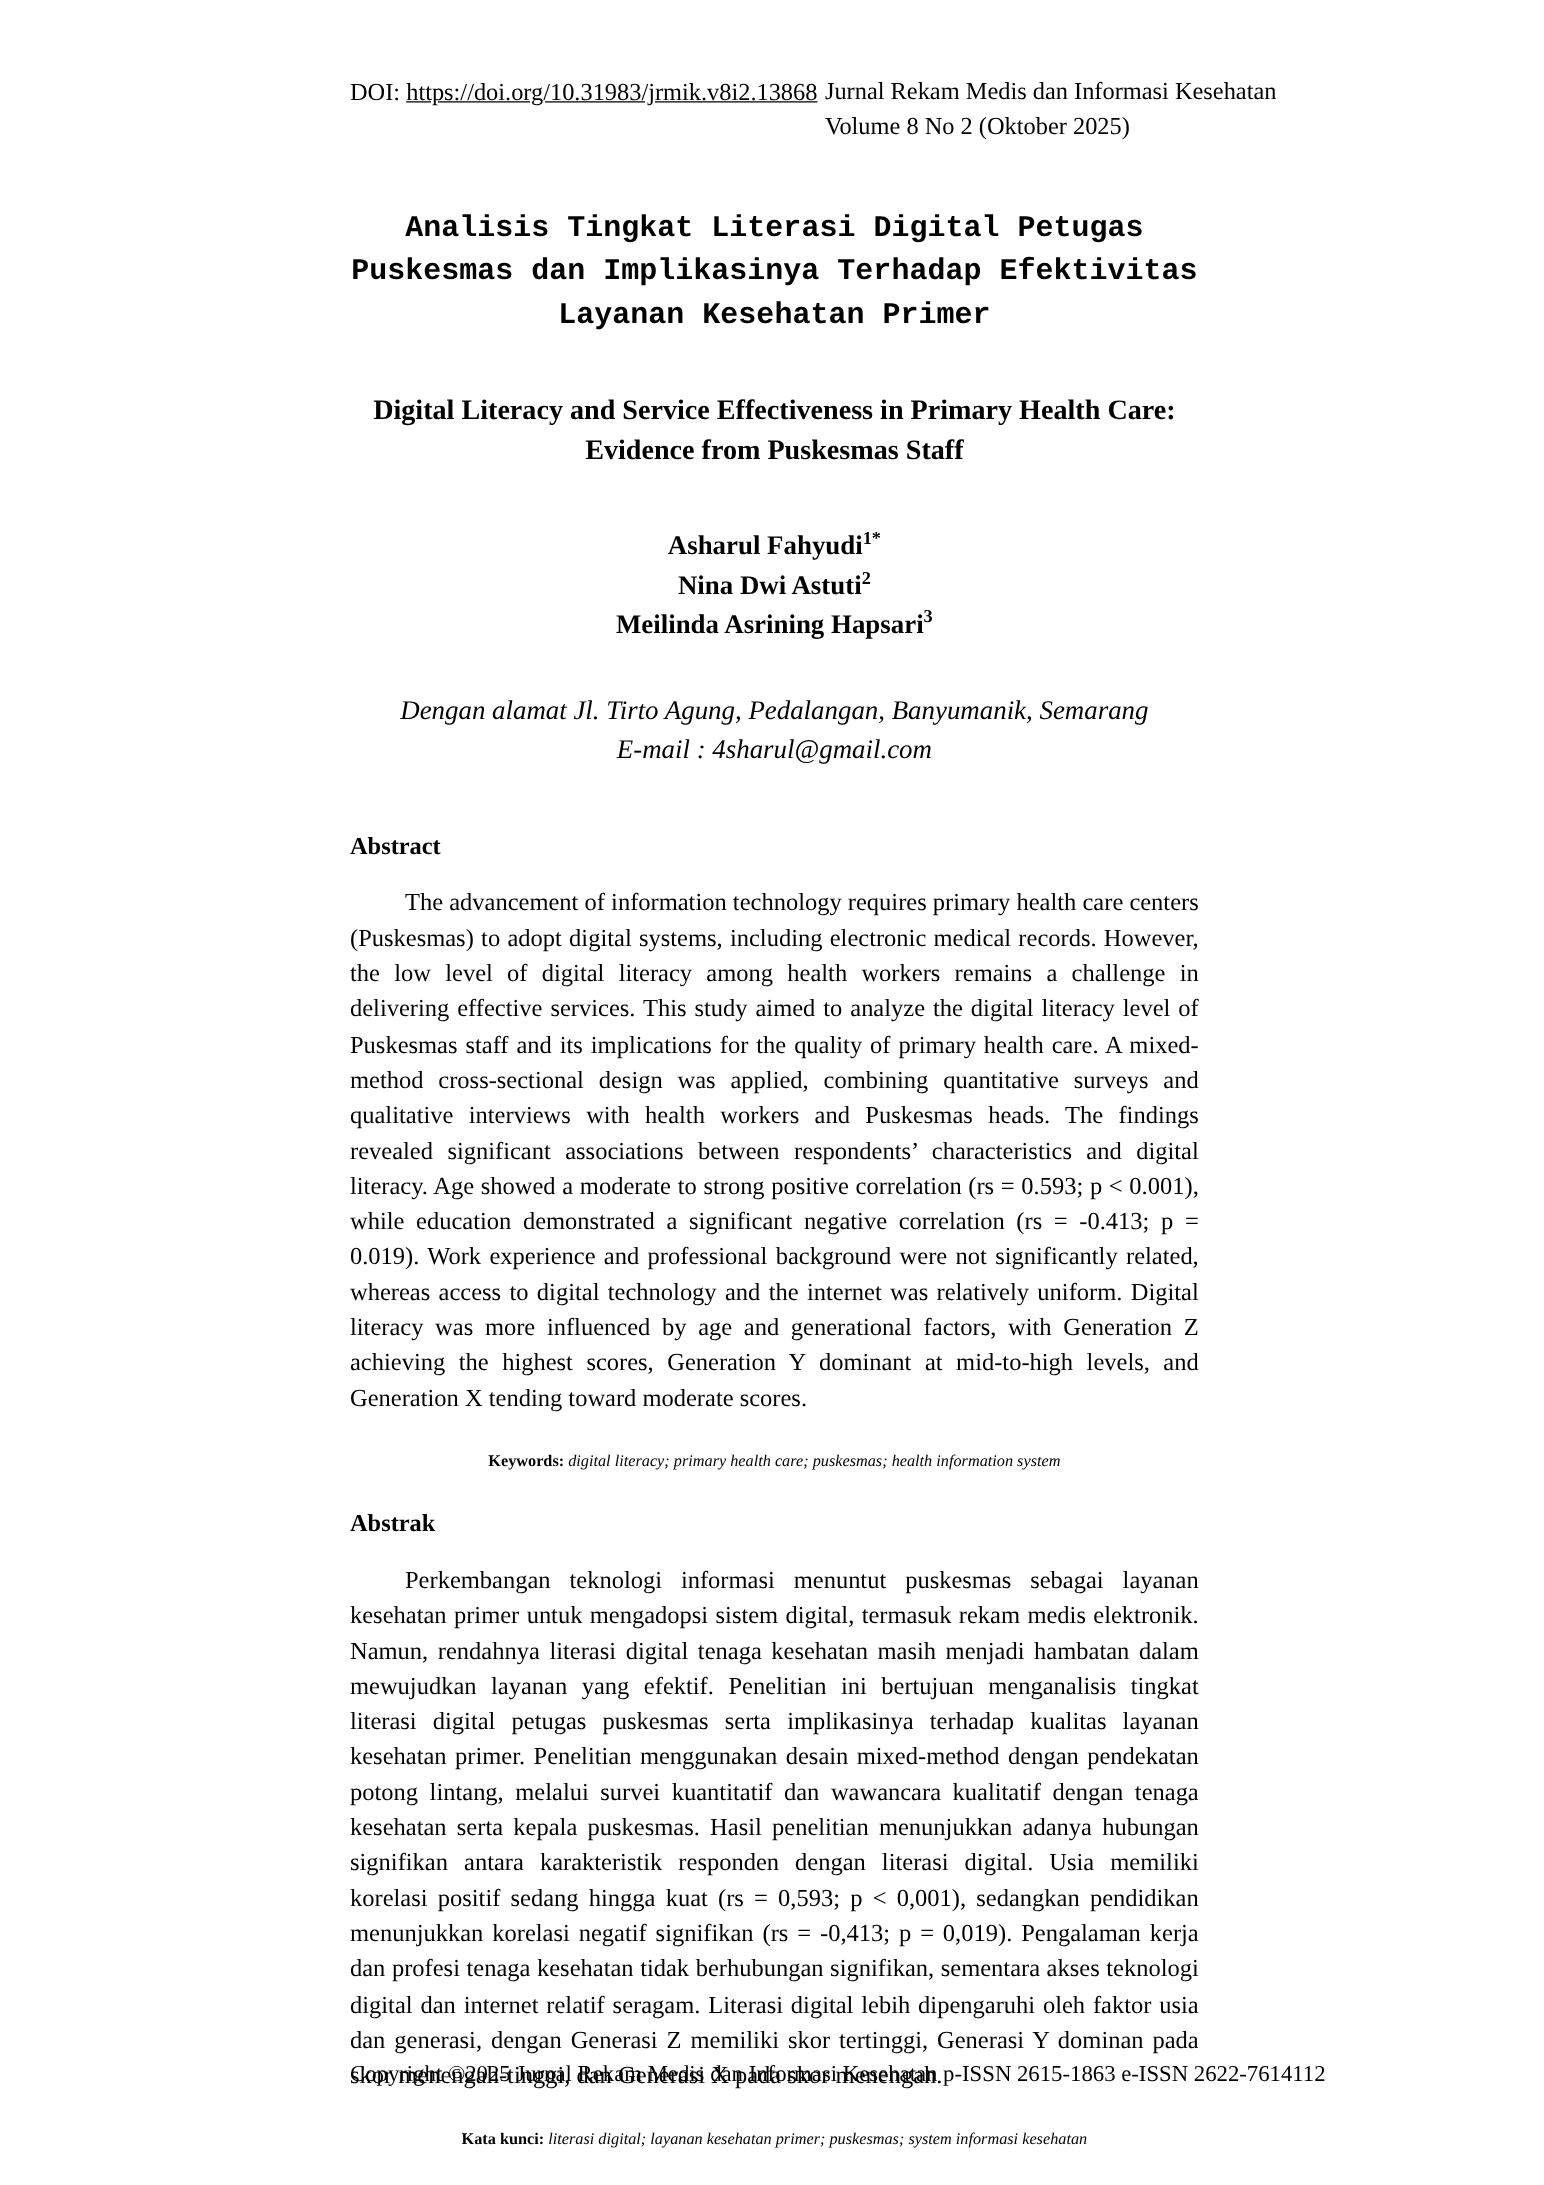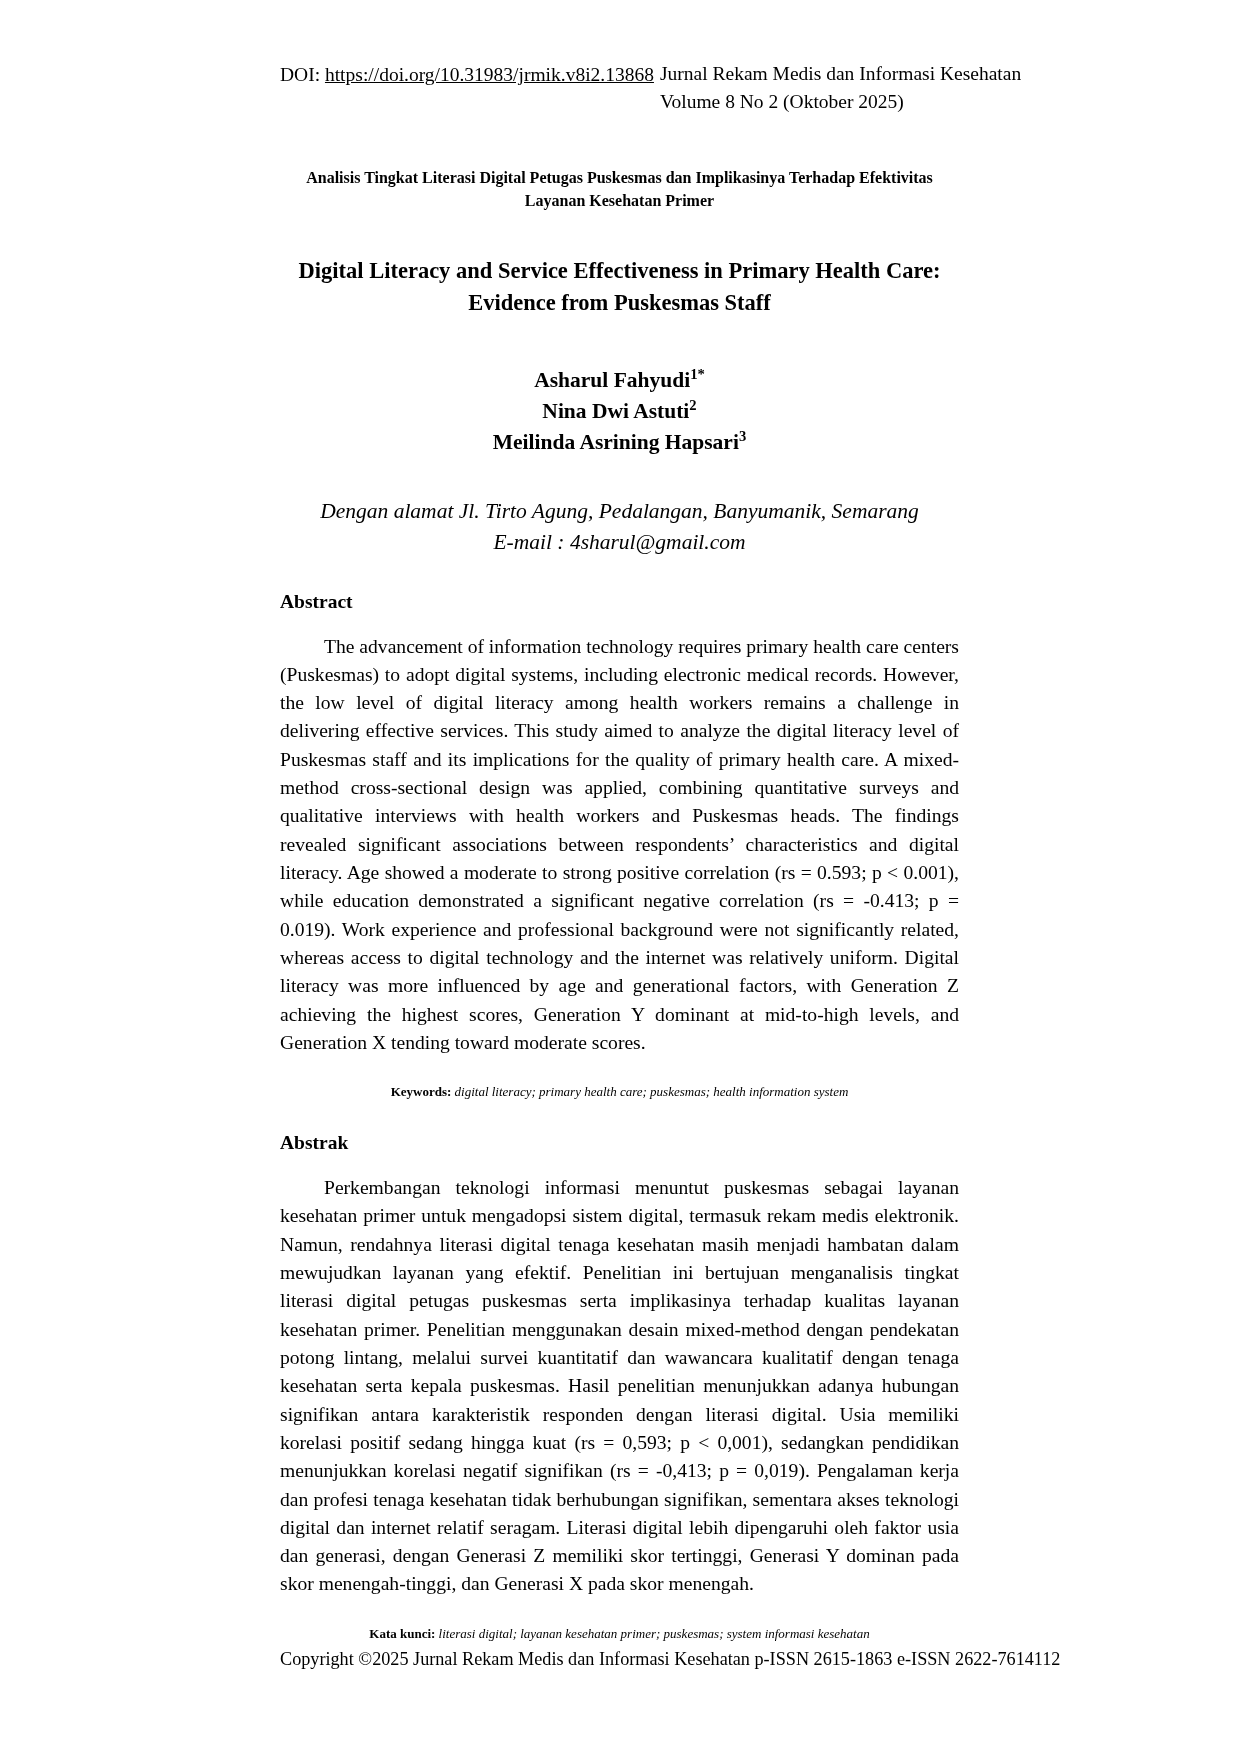--- a/index.html
+++ b/index.html
@@ -43,25 +43,26 @@
     padding-left: 6px;
   }
   .runhead-right div { white-space: nowrap; }
 
   
   .title-block {
     margin-top: 52px;
     text-align: center;
   }
   .title-id {
-    font-size: 16px;
+    font-size: 24px;
     font-weight: bold;
     line-height: 1.42;
     margin: 0 auto;
     max-width: 790px;
+    font-family: Liberation Mono, monospace;
   }
   .title-en {
     font-size: 22.5px;
     font-weight: bold;
     line-height: 1.42;
     margin: 42px auto 0 auto;
     max-width: 760px;
   }
 
   
@@ -82,21 +83,21 @@
     font-style: italic;
     font-size: 21.5px;
     line-height: 1.45;
   }
   .affil div { white-space: nowrap; }
 
   
   .section-heading {
     font-weight: bold;
     font-size: 19.5px;
-    margin-top: 32px;
+    margin-top: 52px;
     margin-bottom: 0;
   }
   .para {
     font-size: 19.6px;
     line-height: 1.445;
     text-align: justify;
     text-justify: inter-word;
     text-indent: 44px;
     margin-top: 20px;
     hyphens: none;

